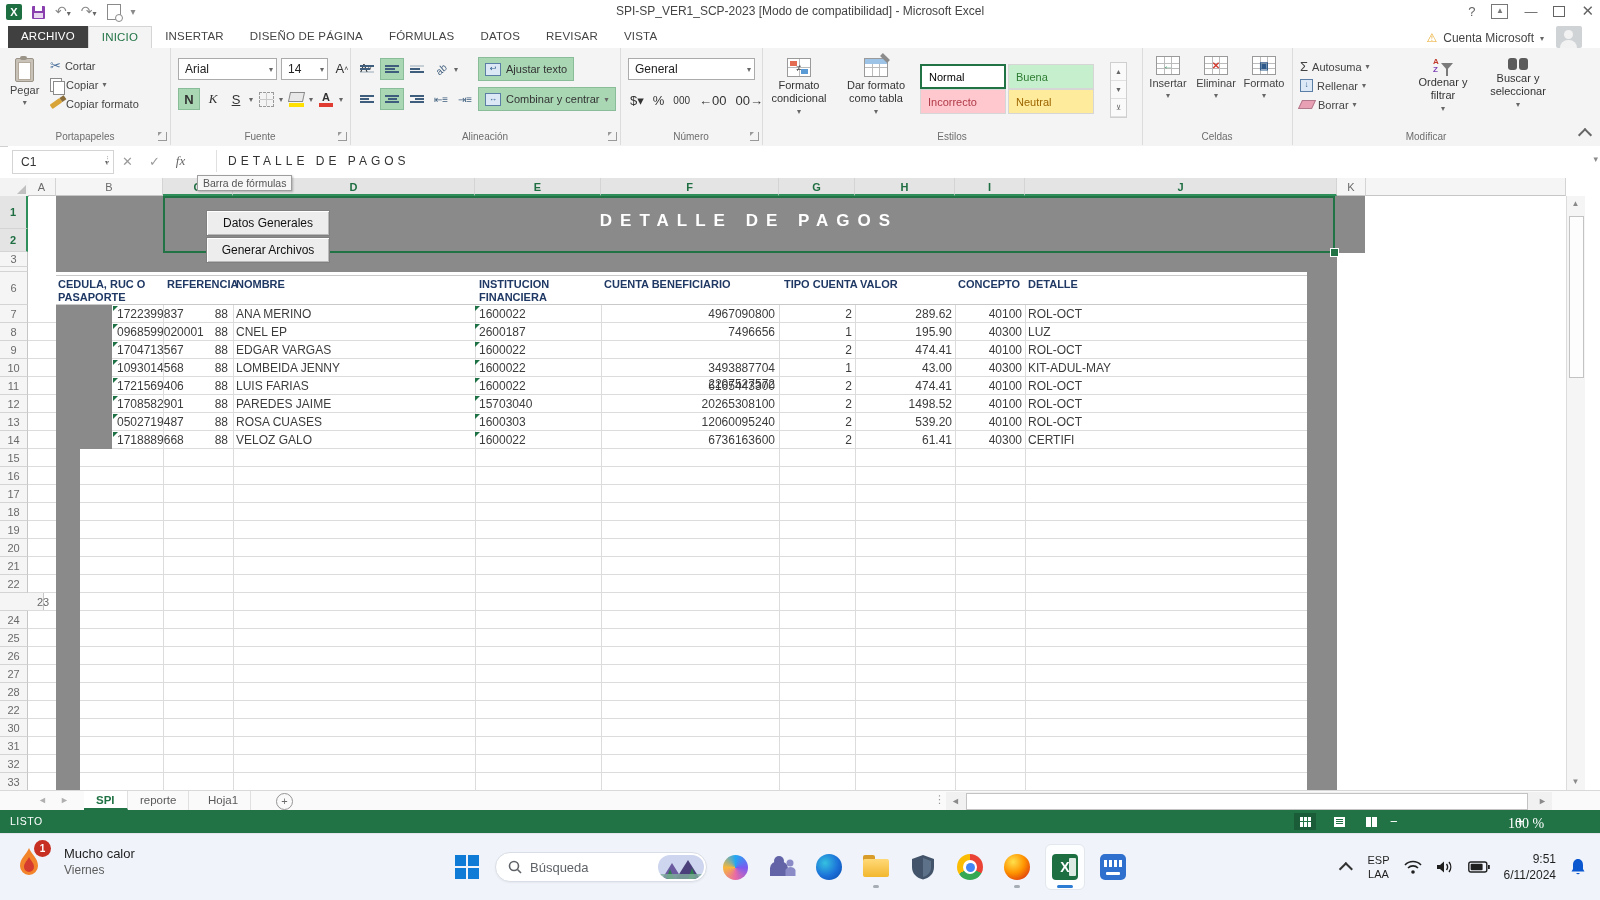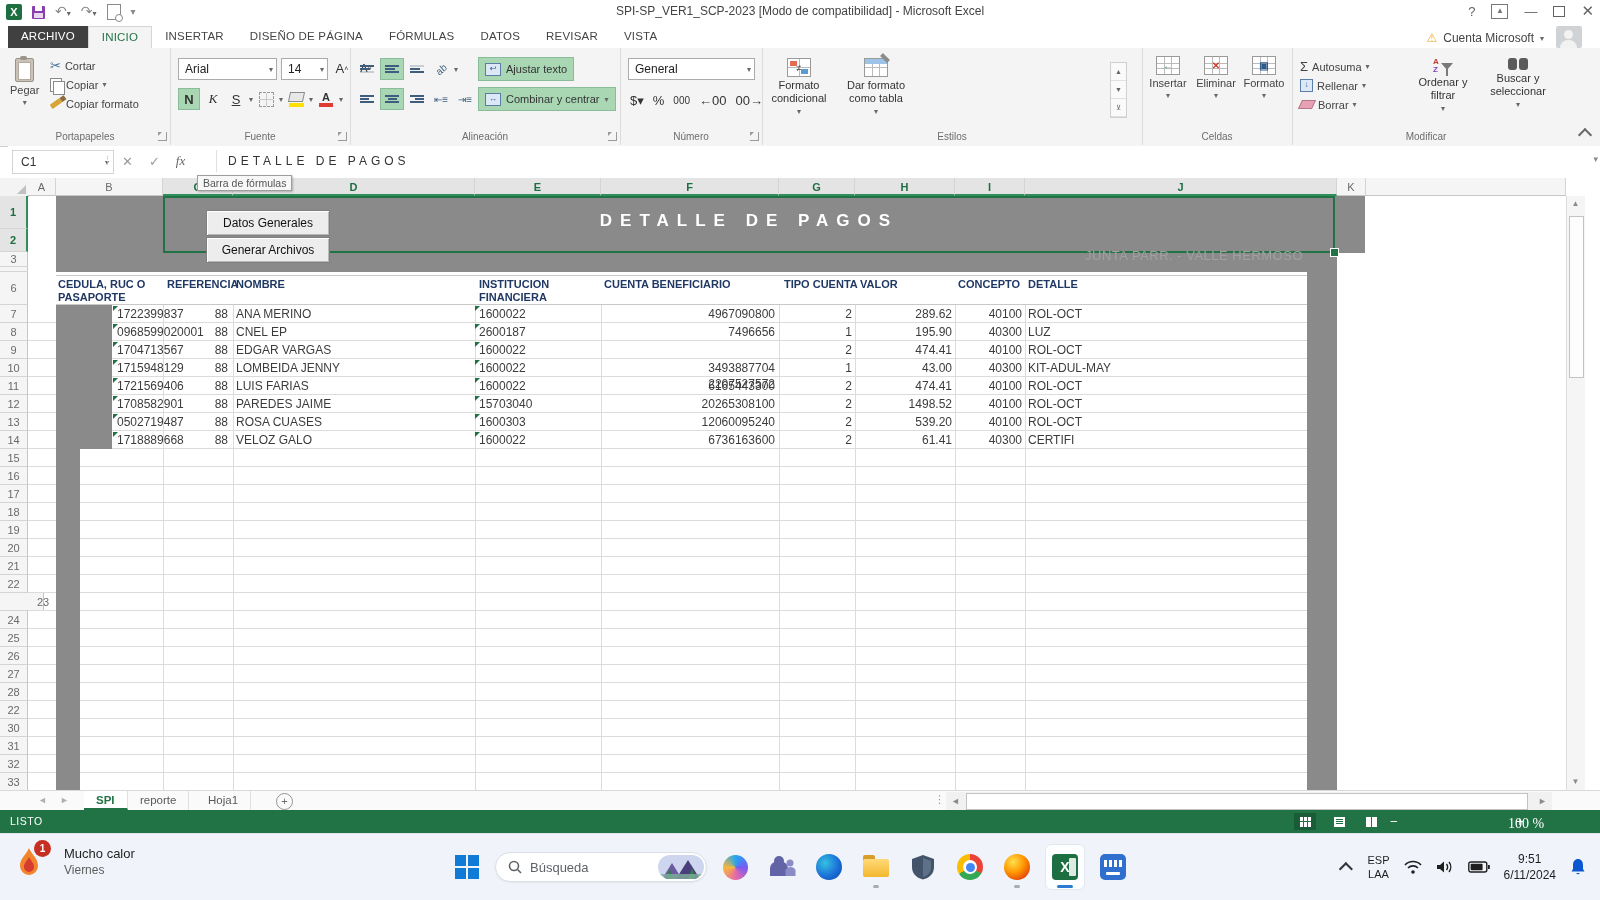--- a/index.html
+++ b/index.html
@@ -159,21 +159,21 @@
     padding-left:12px;box-sizing:border-box;position:relative;box-shadow:0 1px 2px rgba(0,0,0,.05);}
   .searchpill .ph{font-size:13px;color:#5f6368;margin-left:8px;}
   .scenery{position:absolute;right:2px;top:2px;width:46px;height:24px;border-radius:12px;overflow:hidden;}
   .appico{width:38px;height:44px;display:flex;align-items:center;justify-content:center;position:relative;}
   .appico.active{background:rgba(255,255,255,.85);border:1px solid #e3e7ee;border-radius:6px;}
   .runpill{position:absolute;bottom:1px;left:50%;transform:translateX(-50%);width:6px;height:3px;border-radius:2px;background:#a6adb5;}
   .runpill.act{width:16px;background:#2d7cd4;}
   .tray{position:absolute;right:0;top:8px;height:50px;display:flex;align-items:center;gap:14px;padding-right:14px;}
   .chev{width:8px;height:8px;border-top:2px solid #333;border-left:2px solid #333;transform:rotate(45deg) translateY(3px);}
   .lang{font-size:11px;color:#1f1f1f;text-align:center;line-height:14px;}
-  .clock{font-size:12px;color:#1f1f1f;text-align:center;line-height:16px;}
+  .clock{font-size:12px;color:#1f1f1f;text-align:right;line-height:16px;}
   .folder{width:26px;height:20px;position:relative;margin-top:4px;}
   .folder .back{position:absolute;left:0;top:-4px;width:12px;height:6px;background:#d89c2a;border-radius:2px 2px 0 0;}
   .folder .front{position:absolute;left:0;top:0;width:26px;height:18px;background:linear-gradient(#ffd978,#f2b72e);border-radius:2px;}
   .excelapp{width:26px;height:26px;background:#1d6f42;border-radius:4px;position:relative;color:#fff;font-weight:bold;font-size:14px;
     display:flex;align-items:center;justify-content:center;}
   .excelapp:after{content:"";position:absolute;right:2px;top:4px;width:7px;height:18px;background:rgba(255,255,255,.85);border-radius:1px;}
   .kbd{width:26px;height:26px;background:#2f6fce;border-radius:5px;position:relative;}
   .kbd:before{content:"";position:absolute;left:4px;top:6px;width:18px;height:7px;
     background:linear-gradient(to right,#fff 0 3px,transparent 3px 5px) 0 0/5px 3px repeat;}
   .kbd:after{content:"";position:absolute;left:6px;bottom:5px;width:14px;height:3px;background:#fff;border-radius:1px;}
@@ -392,20 +392,26 @@
         <span class="gridico" style="background:
           linear-gradient(#9dc3e6,#9dc3e6) 0 0/100% 5px no-repeat,
           linear-gradient(#bbb,#bbb) 0 8px/100% 1px no-repeat,
           linear-gradient(#bbb,#bbb) 7px 0/1px 100% no-repeat,
           linear-gradient(#bbb,#bbb) 14px 0/1px 100% no-repeat,#fff;">
           <i style="position:absolute;right:-3px;top:-3px;width:10px;height:4px;background:#8c8c8c;transform:rotate(45deg)"></i>
           </span>
         <span class="twoline" style="white-space:pre-line">Dar formato
 como tabla</span>
           <span class="caret">▾</span>
+      </div>
+      <div class="abs" style="left:158px;top:16px;display:grid;grid-template-columns:88px 88px;grid-template-rows:25px 25px;">
+        <div class="stylecell" style="background:#fff;border:2px solid #217346;color:#000">Normal</div>
+        <div class="stylecell" style="background:#c6efce;color:#2e7d32">Buena</div>
+        <div class="stylecell" style="background:#ffc7ce;color:#b03a48">Incorrecto</div>
+        <div class="stylecell" style="background:#ffeb9c;color:#9c6500">Neutral</div>
       </div>
       <div class="gal-scroll abs" style="left:348px;top:14px">
         <span>▲</span>
         <span>▼</span>
         <span>⊻</span>
       </div>
       <div class="grplabel">Estilos</div>
     </div>
 
     <div class="grp" style="left:1142px;width:150px">
@@ -551,21 +557,20 @@
         <div class="vline" style="left: 1025px;"></div>
       </div>
 
     <div class="banner"></div>
     <div class="bannerpatch"></div>
     <div class="formbtn" style="top:33px">Datos Generales</div>
     <div class="formbtn" style="top:60px">Generar Archivos</div>
     <div class="selbox"></div>
     <div class="handle"></div>
     <div class="sheettitle">DETALLE DE PAGOS</div>
-    <div class="watermark">JUNTA PARR. - VALLE HERMOSO</div>
 
     <div class="hrow">
         <div id="hcells" style="position:absolute;left:-56px;top:0;width:1251px;height:30px">
           <span class="hcell" style="left: 58px;">CEDULA, RUC O
 PASAPORTE</span>
           <span class="hcell" style="left: 167px;">REFERENCIA</span>
           <span class="hcell" style="left: 236px;">NOMBRE</span>
           <span class="hcell" style="left: 479px;">INSTITUCION
 FINANCIERA</span>
           <span class="hcell" style="left: 604px;">CUENTA BENEFICIARIO</span>
@@ -614,21 +619,21 @@
           <span class="dcell" style="left: 236px;">EDGAR VARGAS</span>
           <span class="dcell" style="left: 479px;">1600022</span>
           <span class="tri" style="left: 475px;"></span>
           <span class="dcell ra" style="left: 625px; width: 150px; margin-top: 34px;">2207527572</span>
           <span class="dcell ra" style="left: 702px; width: 150px;">2</span>
           <span class="dcell ra" style="left: 802px; width: 150px;">474.41</span>
           <span class="dcell ra" style="left: 872px; width: 150px;">40100</span>
           <span class="dcell" style="left: 1028px;">ROL-OCT</span>
         </div>
         <div class="drow" style="top: 54px;">
-          <span class="dcell" style="left: 117px;">1715948129</span>
+          <span class="dcell" style="left: 117px;">1093014568</span>
           <span class="tri" style="left: 113px;"></span>
           <span class="dcell ra" style="left: 78px; width: 150px;">88</span>
           <span class="dcell" style="left: 236px;">LOMBEIDA JENNY</span>
           <span class="dcell" style="left: 479px;">1600022</span>
           <span class="tri" style="left: 475px;"></span>
           <span class="dcell ra" style="left: 625px; width: 150px;">3493887704</span>
           <span class="dcell ra" style="left: 702px; width: 150px;">1</span>
           <span class="dcell ra" style="left: 802px; width: 150px;">43.00</span>
           <span class="dcell ra" style="left: 872px; width: 150px;">40300</span>
           <span class="dcell" style="left: 1028px;">KIT-ADUL-MAY</span>

